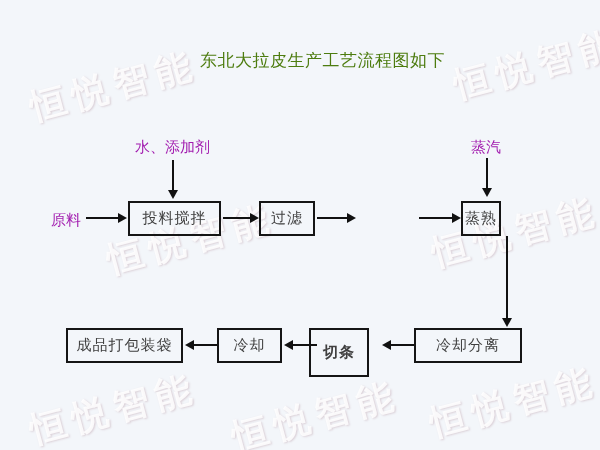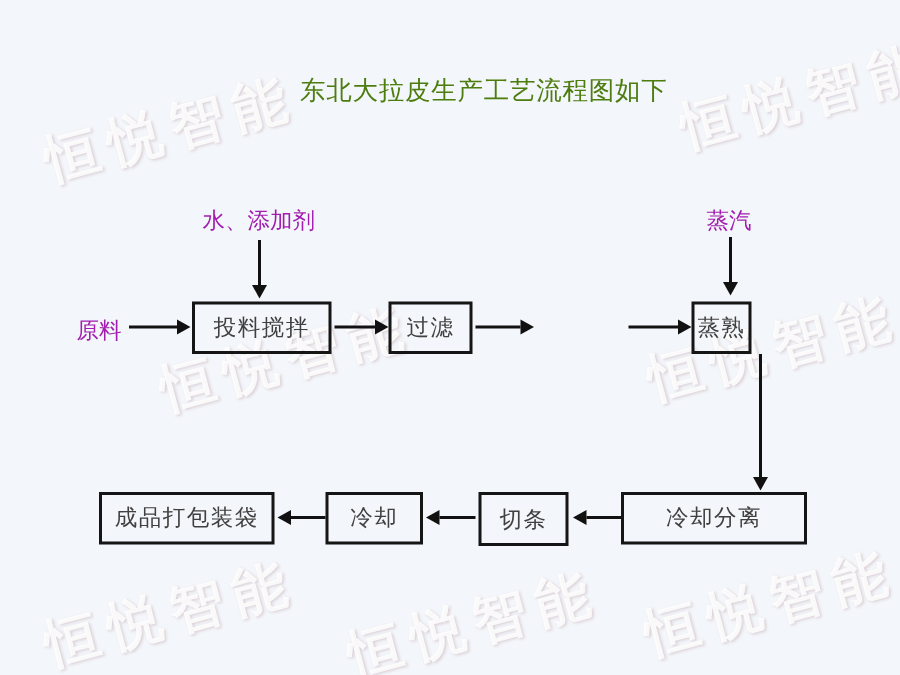--- a/index.html
+++ b/index.html
@@ -105,22 +105,22 @@
   <div class="title">东北大拉皮生产工艺流程图如下</div>
 
   <div class="flow-label" style="left:135px;top:138px;">水、添加剂</div>
   <div class="flow-label" style="left:471px;top:138px;">蒸汽</div>
   <div class="flow-label" style="left:51px;top:211px;">原料</div>
 
   <div class="flow-box" style="left:128px;top:201px;width:93px;height:35px;">投料搅拌</div>
   <div class="flow-box" style="left:259px;top:201px;width:56px;height:35px;">过滤</div>
   <div class="flow-box" style="left:461px;top:201px;width:40px;height:35px;">蒸熟</div>
 
-  <div class="flow-box" style="left:414px;top:328px;width:124px;height:35px;">冷却分离</div>
-  <div class="flow-box" style="left:319px;top:328px;width:60px;height:36px;">切条</div>
+  <div class="flow-box" style="left:414px;top:328px;width:108px;height:35px;">冷却分离</div>
+  <div class="flow-box" style="left:309px;top:328px;width:60px;height:49px;font-weight:bold;">切条</div>
   <div class="flow-box" style="left:217px;top:328px;width:65px;height:35px;">冷却</div>
   <div class="flow-box" style="left:66px;top:328px;width:117px;height:35px;">成品打包装袋</div>
 
   <div class="vline" style="left:172px;top:160px;height:31px;"></div>
   <div class="head head-down" style="left:168px;top:190px;"></div>
 
   <div class="vline" style="left:486px;top:158px;height:31px;"></div>
   <div class="head head-down" style="left:482px;top:188px;"></div>
 
   <div class="vline" style="left:506px;top:236px;height:84px;"></div>

